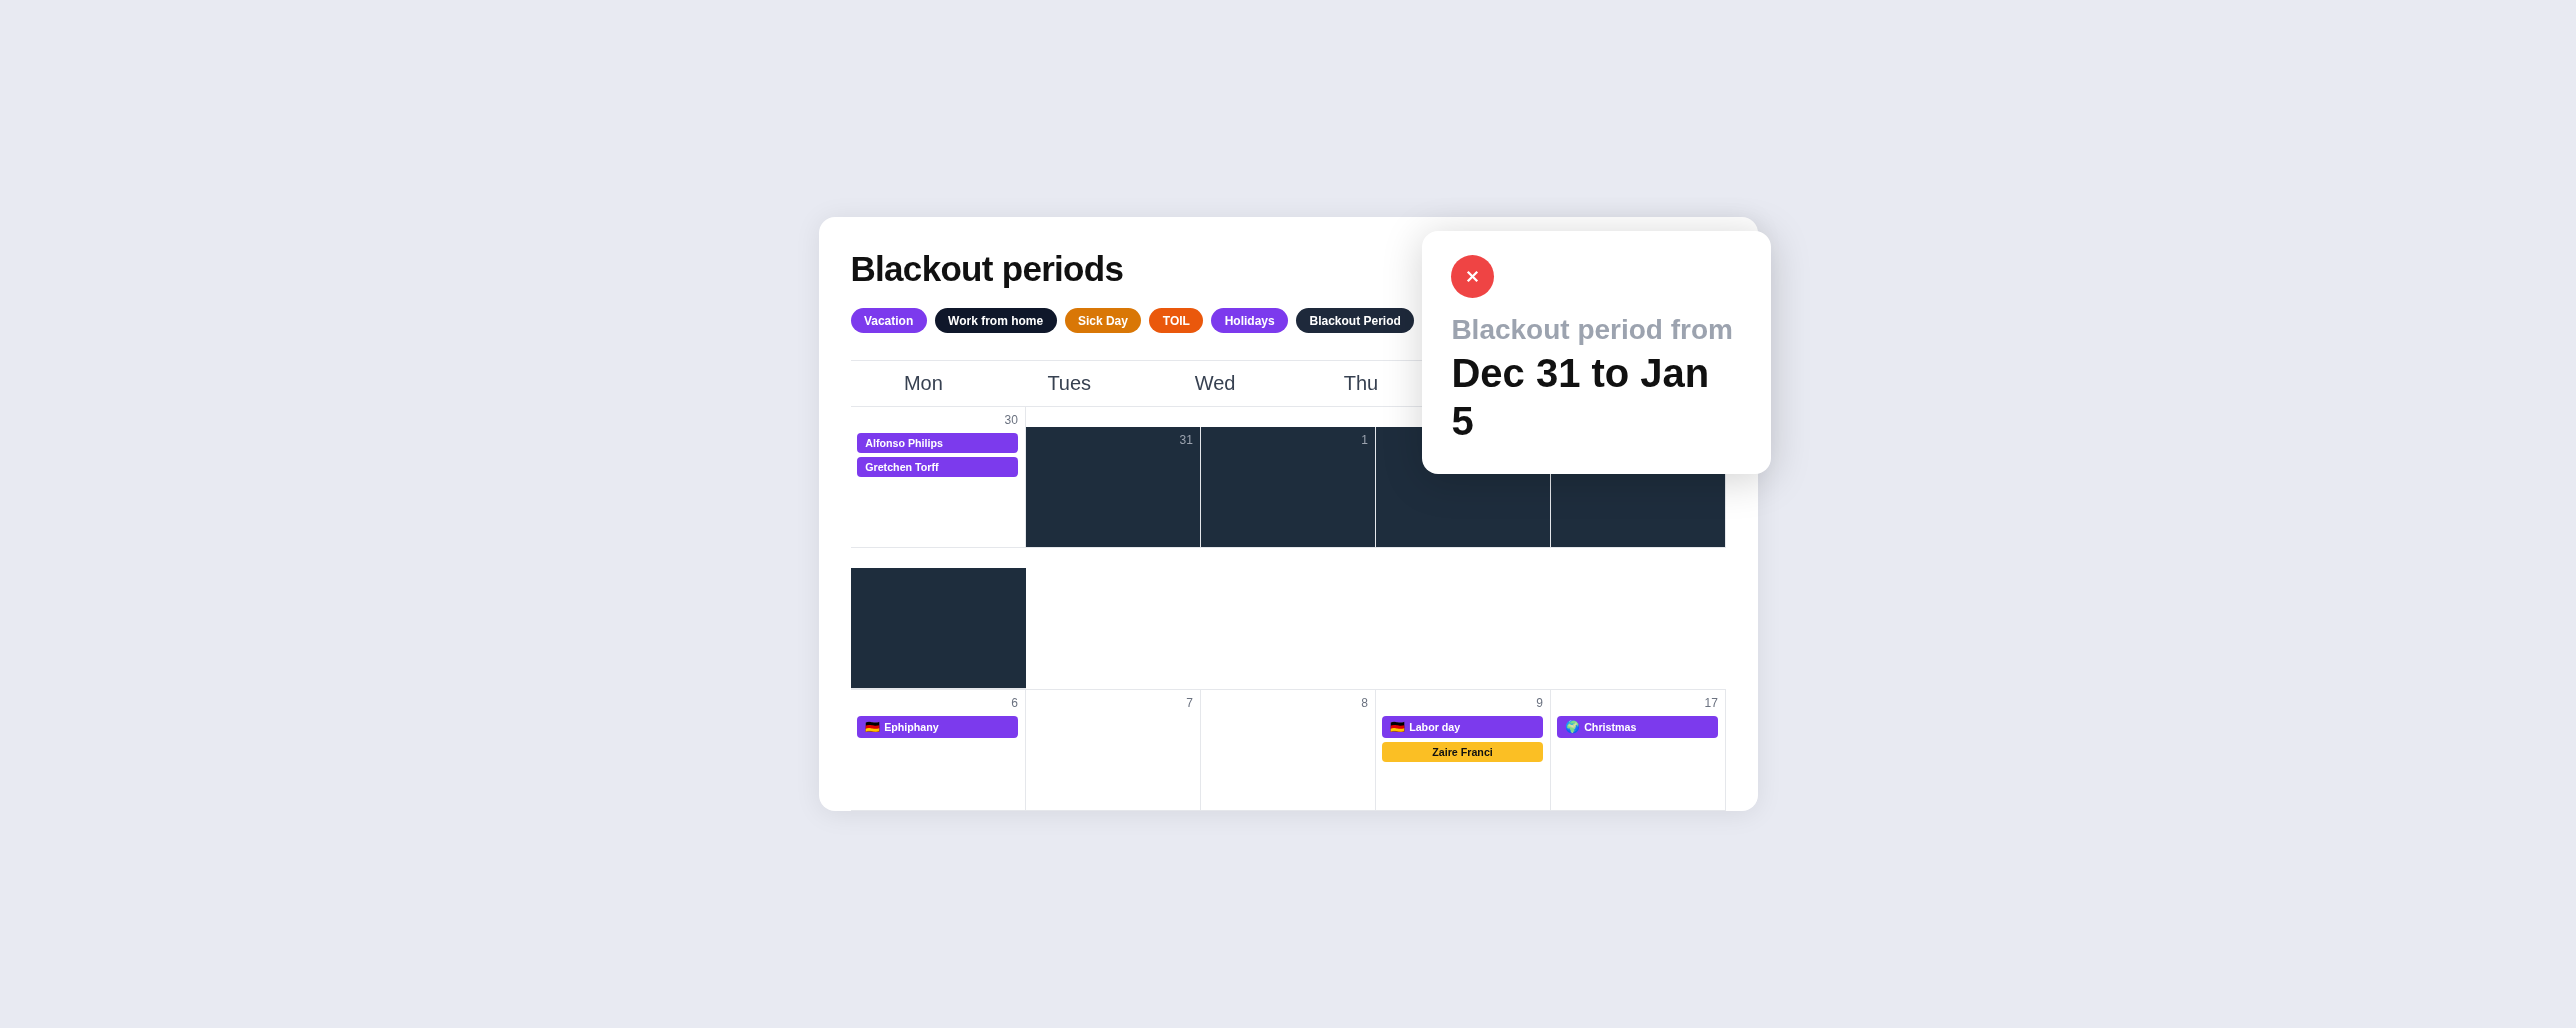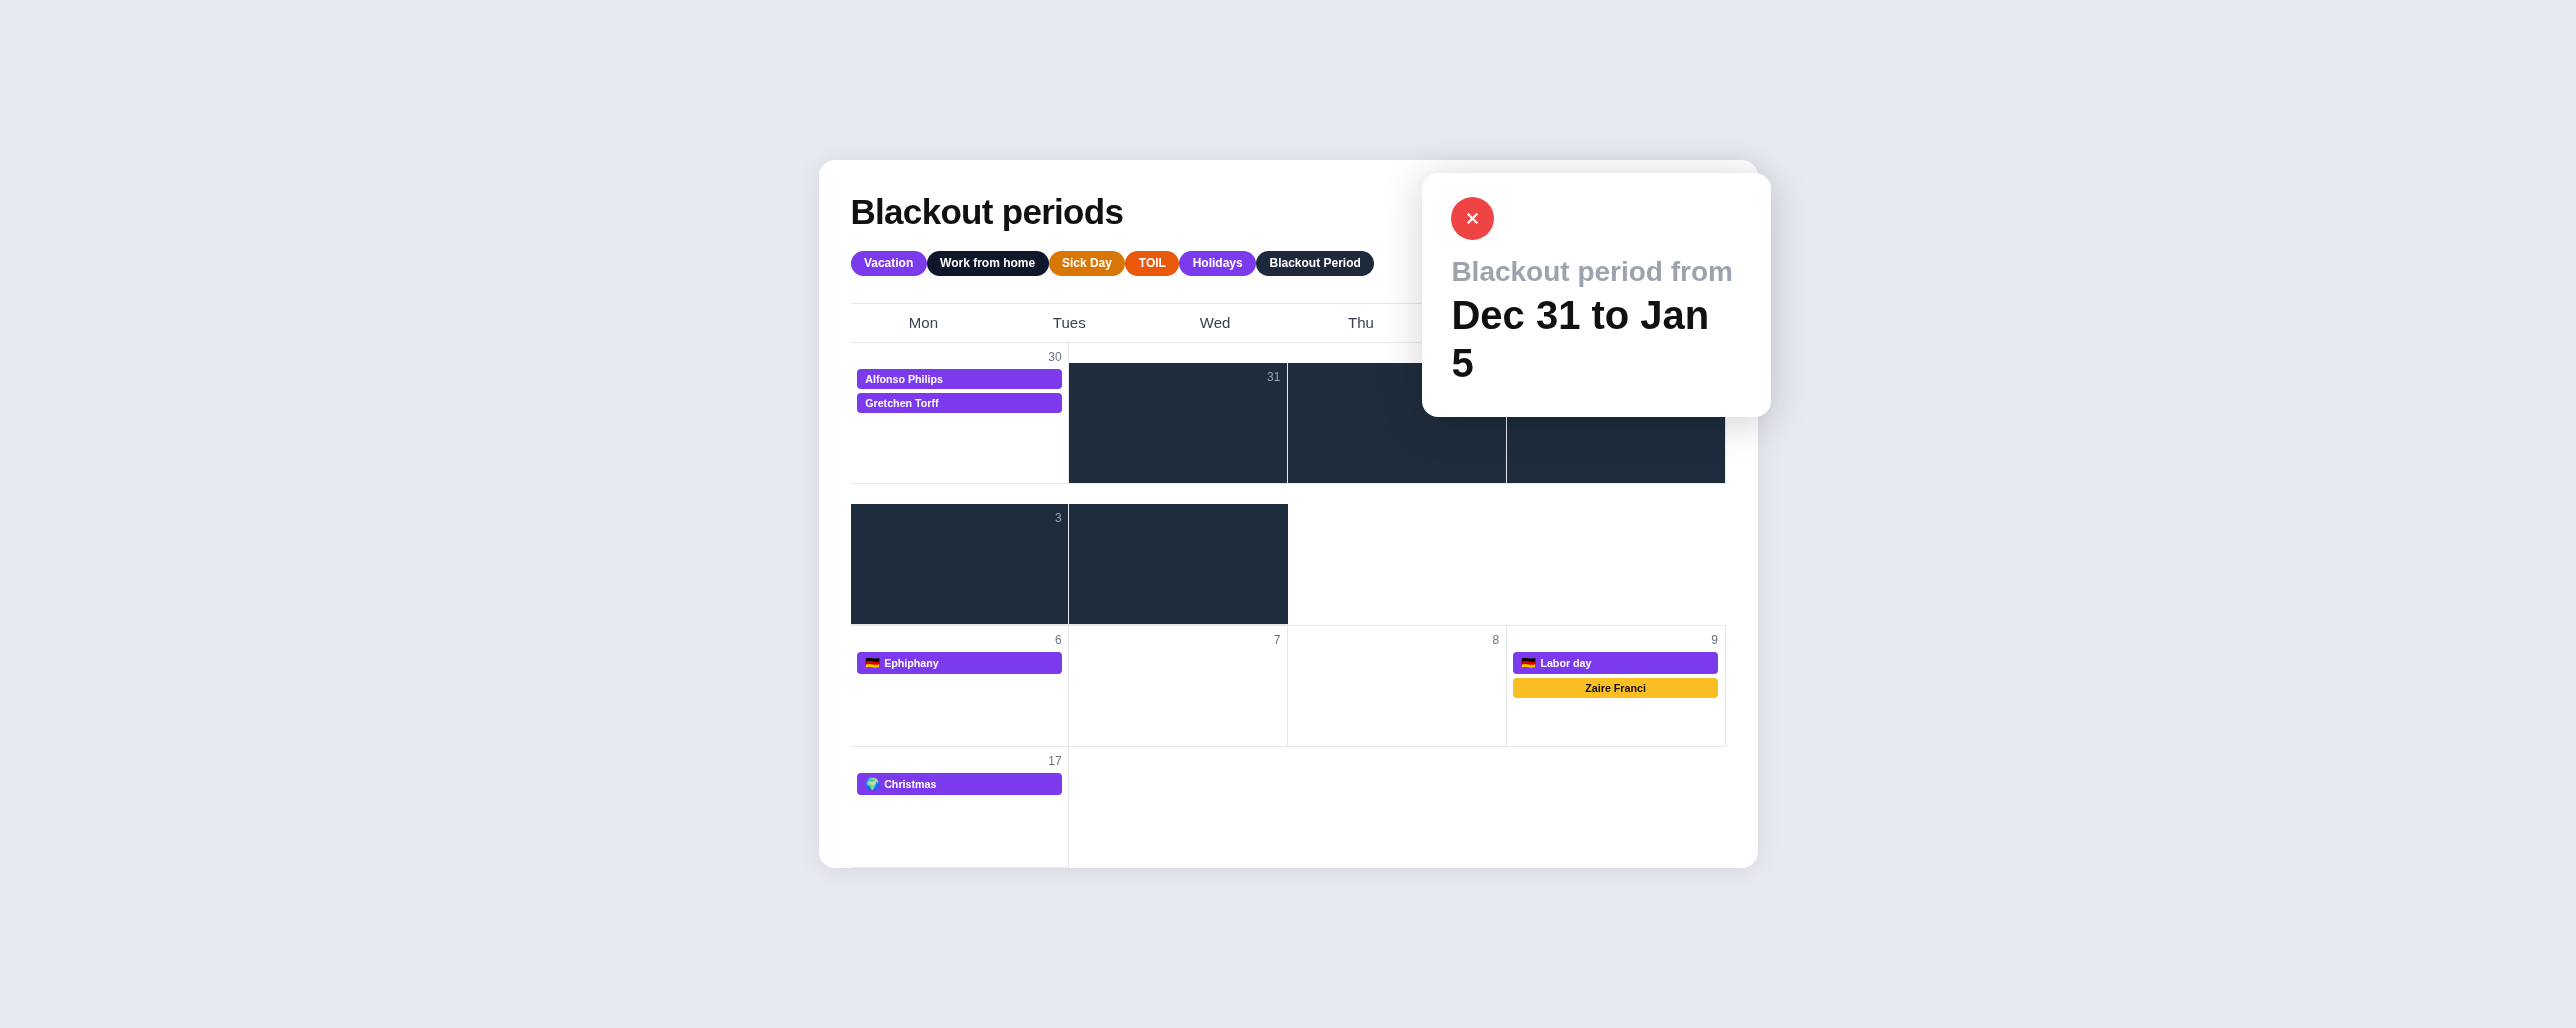--- a/index.html
+++ b/index.html
@@ -26,20 +26,21 @@
     }
     .page-title {
       font-size: 35px;
       font-weight: 800;
       color: #111;
       margin-bottom: 19px;
       letter-spacing: -0.7px;
     }
     .legend {
       display: flex;
+      gap: 8px;
       margin-bottom: 27px;
       flex-wrap: wrap;
     }
     .legend-pill {
       padding: 5.4px 13.4px;
       border-radius: 670px;
       font-size: 12px;
       font-weight: 600;
       color: #fff;
       cursor: pointer;
@@ -50,30 +51,30 @@
     .pill-toil { background: #ea580c; }
     .pill-holidays { background: #7c3aed; }
     .pill-blackout { background: #1e293b; }
 
     .calendar-header {
       display: grid;
       grid-template-columns: repeat(6, 1fr);
       border-top: 0.7px solid #e5e7eb;
     }
     .cal-day-header {
-      font-size: 15px;
+      font-size: 20px;
       font-weight: 500;
       color: #374151;
       text-align: center;
       padding: 10.7px 0;
     }
 
     .calendar-grid {
       display: grid;
-      grid-template-columns: repeat(4, 1fr);
+      grid-template-columns: repeat(5, 1fr);
       border-top: 0.7px solid #e5e7eb;
     }
 
     .cal-cell {
       border-right: 0.7px solid #e5e7eb;
       border-bottom: 0.7px solid #e5e7eb;
       min-height: 121px;
       padding: 6.7px 6.7px 10.7px 6.7px;
       position: relative;
     }

